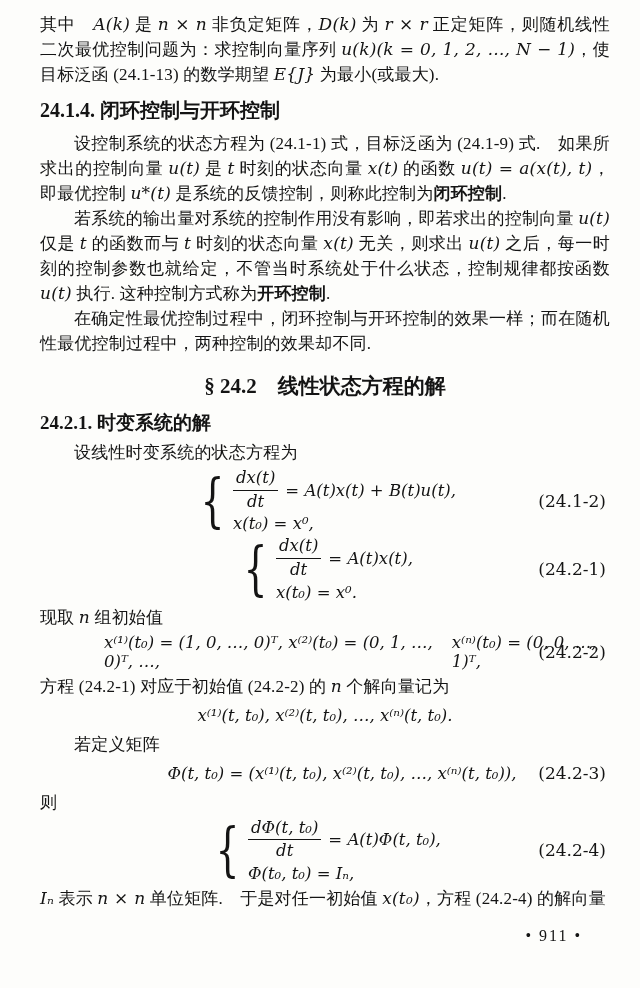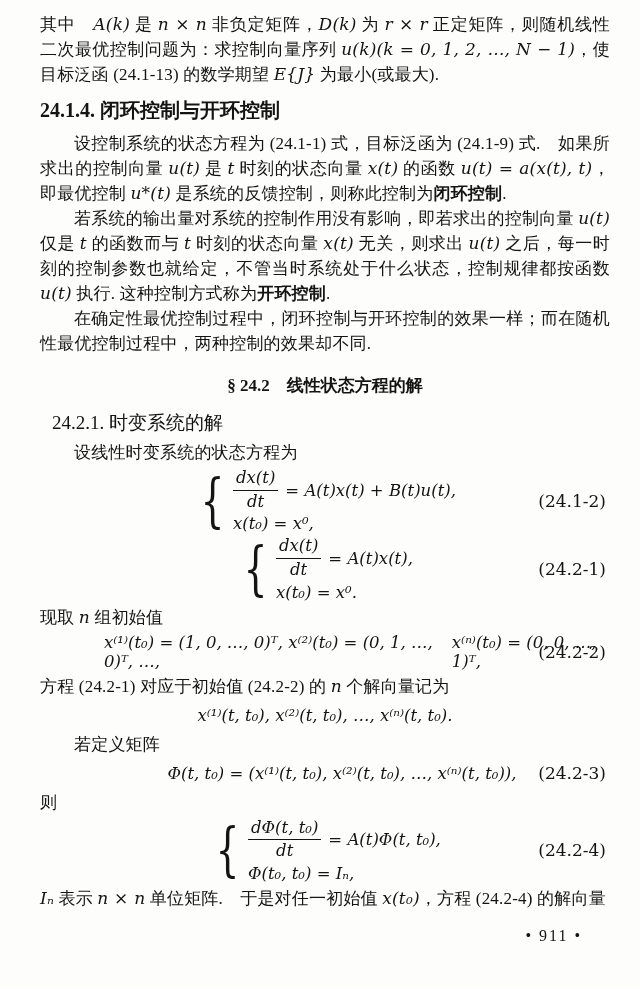--- a/index.html
+++ b/index.html
@@ -24,31 +24,31 @@
   .r-i { font-style: italic; font-family: "DejaVu Serif", serif; }
   .r-b { font-weight: bold; }
 
   h2.sec-heading {
     font-size: 20px;
     font-weight: bold;
     line-height: 30px;
     margin: 8px 0 6px 0;
   }
   h1.chap-heading {
-    font-size: 17px;
+    font-size: 21px;
     font-weight: bold;
     text-align: center;
     line-height: 32px;
     margin: 14px 0 6px 0;
   }
   h3.sub-heading {
     font-size: 19px;
-    font-weight: normal;
+    font-weight: bold;
     line-height: 30px;
-    margin: 0 0 2px 12px;
+    margin: 0 0 2px 0;
   }
 
   .equation {
     position: relative;
     display: flex;
     justify-content: center;
     align-items: center;
     font-size: 16.5px;
     margin: 3px 0;
     min-height: 27px;

